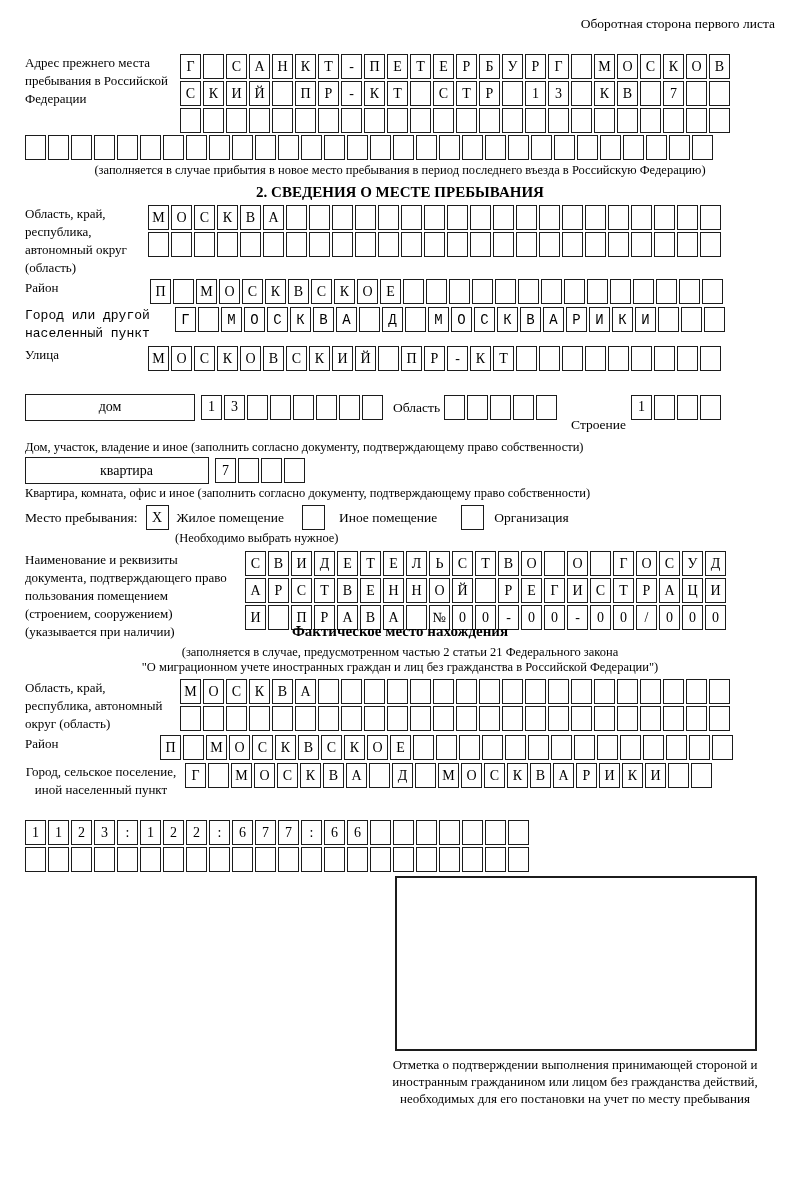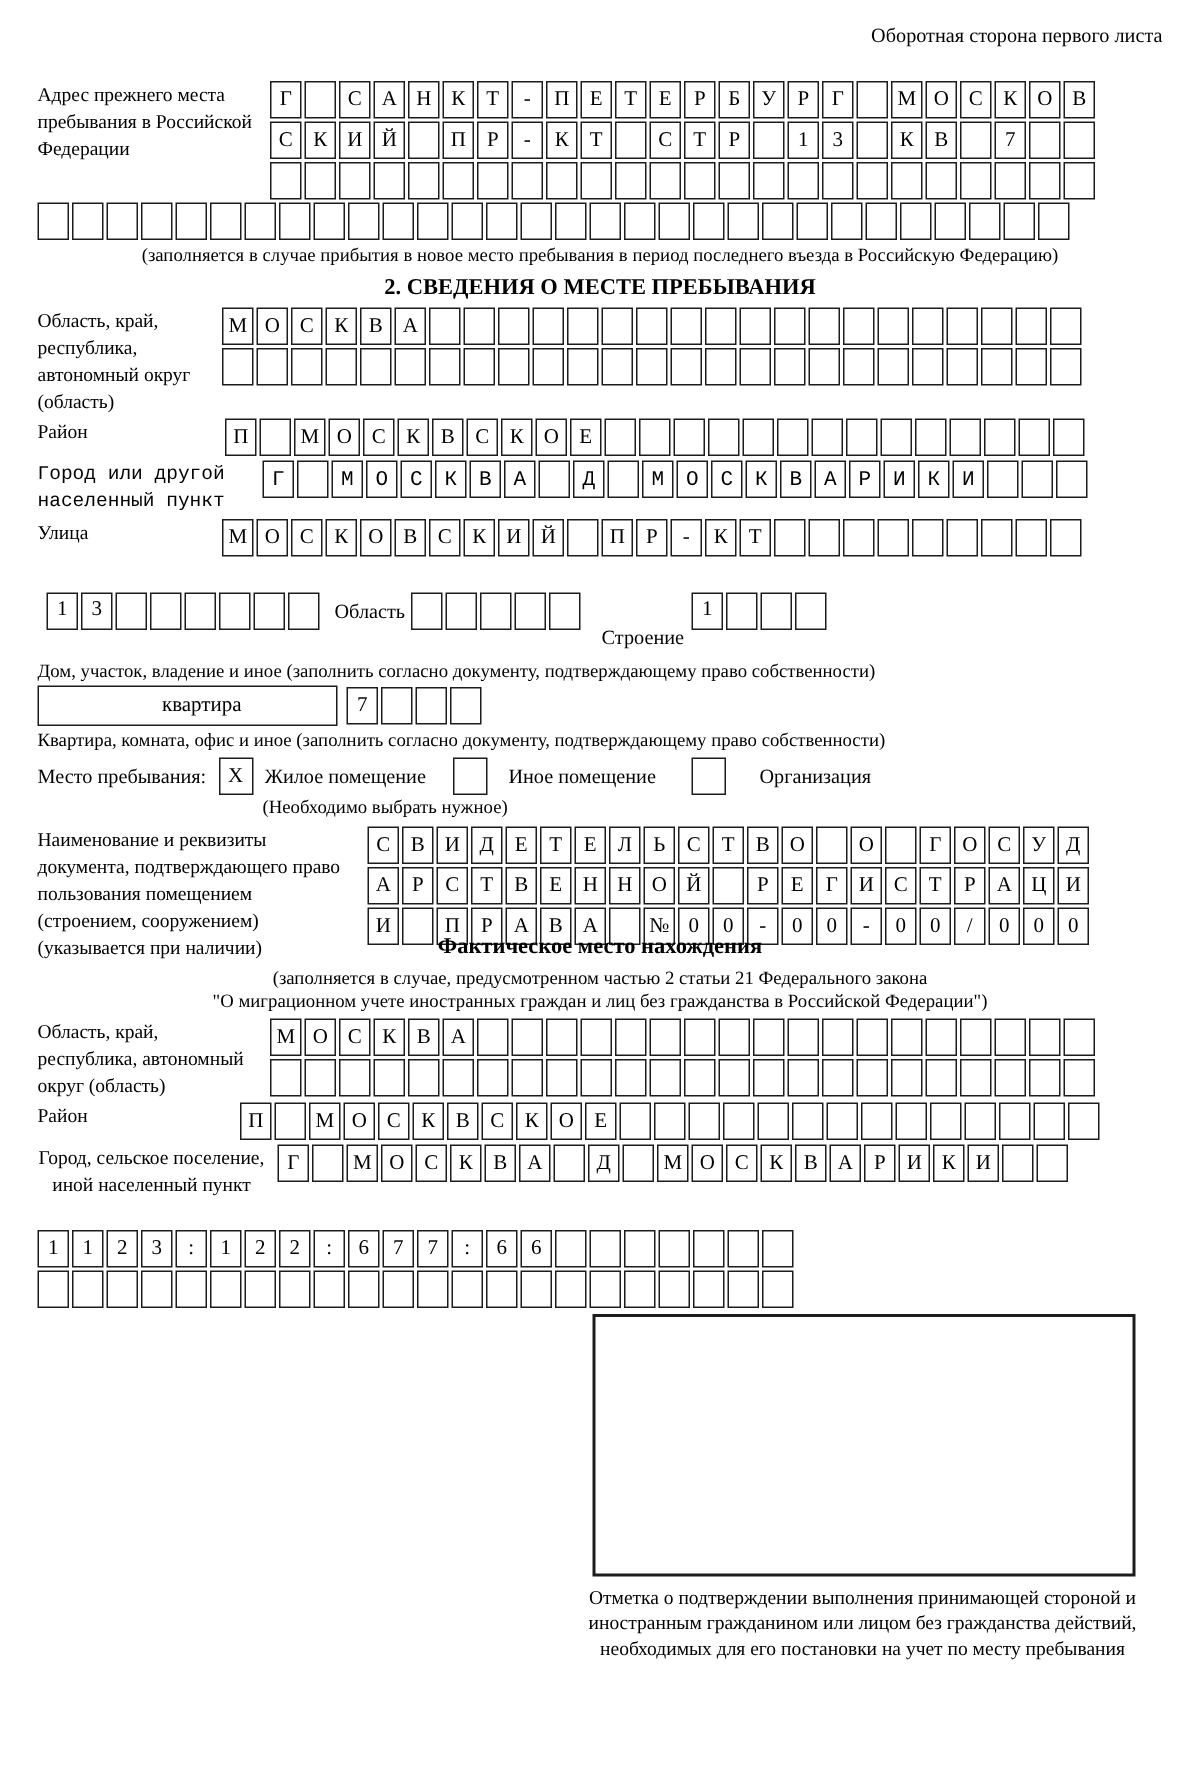--- a/index.html
+++ b/index.html
@@ -320,20 +320,21 @@
         <span class="cell"></span>
         <span class="cell"></span>
         <span class="cell"></span>
         <span class="cell"></span>
         <span class="cell"></span>
         <span class="cell"></span>
       </div>
   </div>
 
   <div class="frow" style="margin-top:5px;align-items:center;">
+    <div class="wide-box" style="width:170px;">дом</div>
     <div class="cells" style="margin-left:6px;">
         <span class="cell">1</span>
         <span class="cell">3</span>
         <span class="cell"></span>
         <span class="cell"></span>
         <span class="cell"></span>
         <span class="cell"></span>
         <span class="cell"></span>
         <span class="cell"></span>
       </div>
@@ -349,38 +350,38 @@
     <div class="cells" style="margin-left:5px;">
         <span class="cell">1</span>
         <span class="cell"></span>
         <span class="cell"></span>
         <span class="cell"></span>
       </div>
   </div>
   <div class="caption" style="margin-top:2px;">Дом, участок, владение и иное (заполнить согласно документу, подтверждающему право собственности)</div>
 
   <div class="frow" style="margin-top:2px;align-items:center;">
-    <div class="wide-box" style="width:200px;padding-left:19px;">квартира</div>
+    <div class="wide-box" style="width:184px;padding-left:19px;">квартира</div>
     <div class="cells" style="margin-left:6px;">
         <span class="cell">7</span>
         <span class="cell"></span>
         <span class="cell"></span>
         <span class="cell"></span>
       </div>
   </div>
   <div class="caption" style="margin-top:2px;">Квартира, комната, офис и иное (заполнить согласно документу, подтверждающему право собственности)</div>
 
   <div class="frow mesto-row" style="margin-top:4px;">
     <span>Место пребывания:</span>
     <span class="chk" style="margin-left:8px;">X</span>
     <span style="margin-left:8px;">Жилое помещение</span>
     <span class="chk" style="margin-left:18px;"></span>
     <span style="margin-left:14px;">Иное помещение</span>
     <span class="chk" style="margin-left:24px;"></span>
-    <span style="margin-left:22px;">Организация</span>
+    <span style="margin-left:10px;">Организация</span>
   </div>
   <div class="caption" style="margin-top:1px;margin-left:150px;">(Необходимо выбрать нужное)</div>
 
   <div class="frow" style="margin-top:5px;">
     <div class="lbl" style="width:220px;padding-right:12px;box-sizing:border-box;">Наименование и реквизиты документа, подтверждающего право пользования помещением (строением, сооружением) (указывается при наличии)</div>
     <div class="cellcol">
       <div class="cells">
           <span class="cell">С</span>
           <span class="cell">В</span>
           <span class="cell">И</span>

